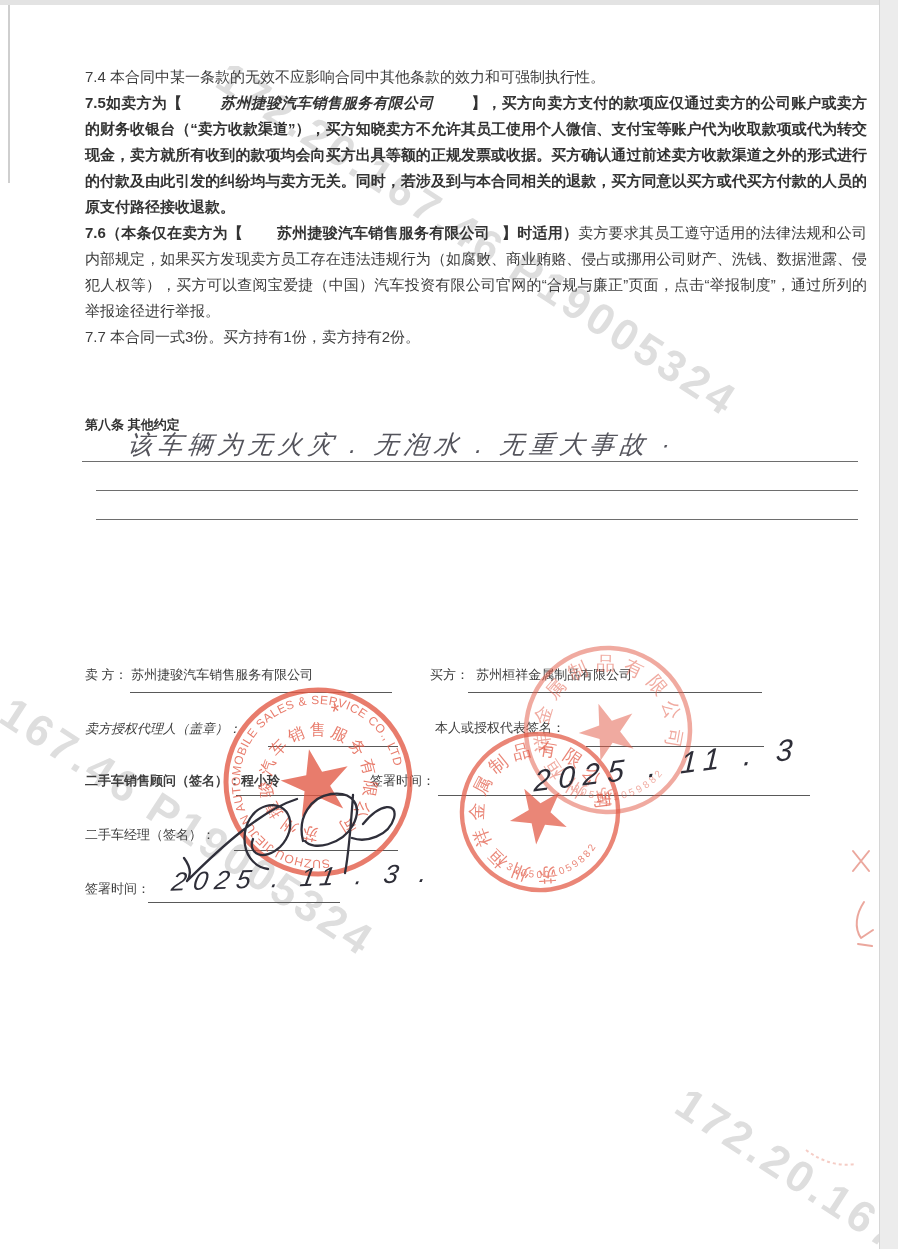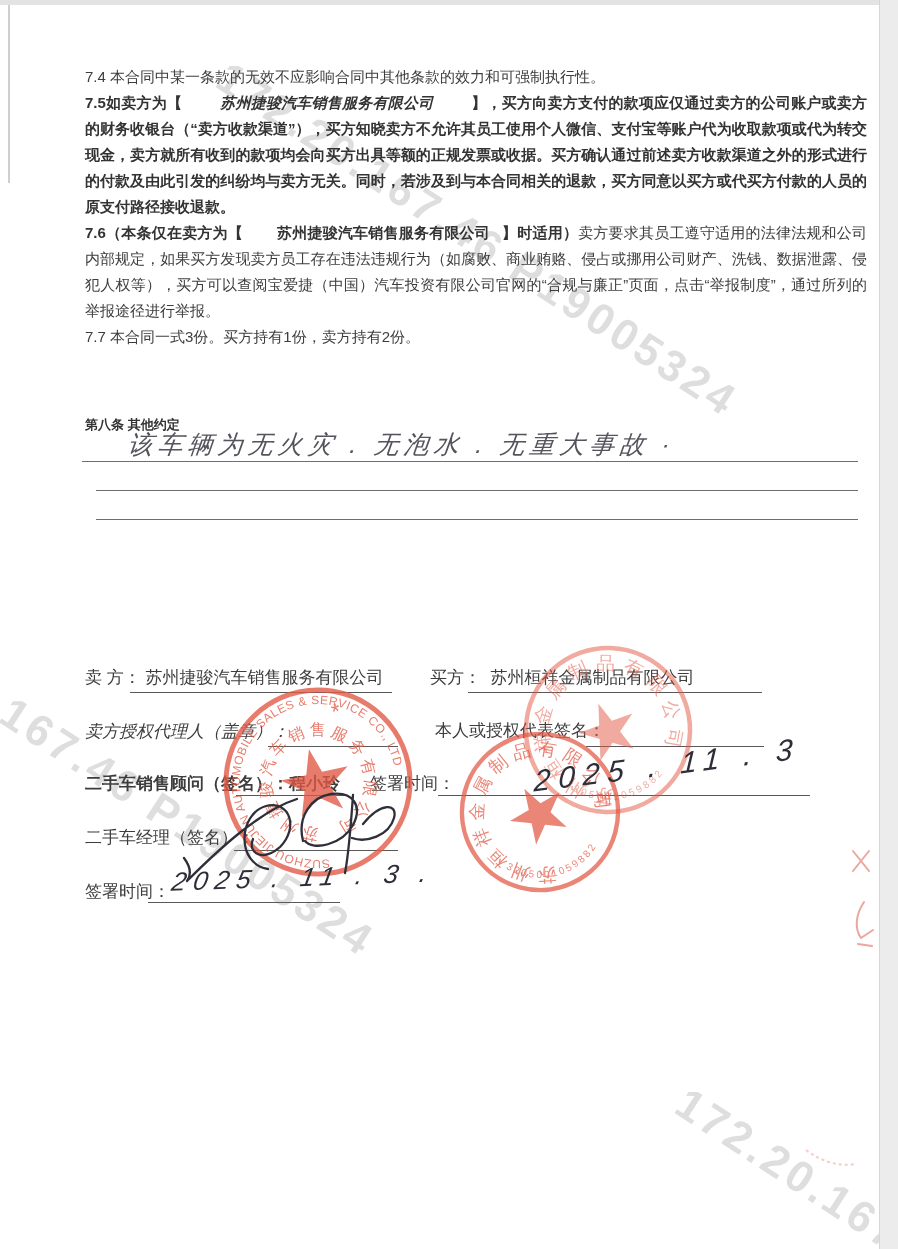--- a/index.html
+++ b/index.html
@@ -25,21 +25,21 @@
   .company76{font-weight:bold;margin-left:34px;margin-right:12px;color:#333;}
   
   .sec8-head{position:absolute;left:85px;top:416px;font-size:13px;font-weight:bold;color:#333;z-index:2;}
   .hand{font-style:italic;color:#54545c;transform:skewX(-6deg);display:inline-block;}
   .sec8-hand{position:absolute;left:128px;top:428px;font-size:25px;letter-spacing:5px;z-index:3;}
   .rule{position:absolute;border-bottom:1.5px solid #6e6e6e;z-index:2;}
   .r1{left:82px;top:461px;width:776px;}
   .r2{left:96px;top:490px;width:762px;}
   .r3{left:96px;top:519px;width:762px;}
   
-  .sigrow{position:absolute;font-size:17px;color:#3d3d3d;z-index:2;white-space:nowrap;}
+  .sigrow{position:absolute;font-size:13px;color:#3d3d3d;z-index:2;white-space:nowrap;}
   .uline{position:absolute;border-bottom:1.5px solid #595959;z-index:2;}
   .u-seller{left:130px;top:692px;width:262px;}
   .u-buyer{left:468px;top:692px;width:294px;}
   .u-agent{left:268px;top:746px;width:130px;}
   .u-bsign{left:586px;top:746px;width:178px;}
   .u-consult{left:236px;top:795px;width:112px;}
   .u-timeR{left:438px;top:795px;width:372px;}
   .u-manager{left:234px;top:850px;width:164px;}
   .u-timeL{left:148px;top:902px;width:192px;}
   .date-hand{position:absolute;z-index:4;color:#2e2e38;font-style:italic;white-space:nowrap;}

